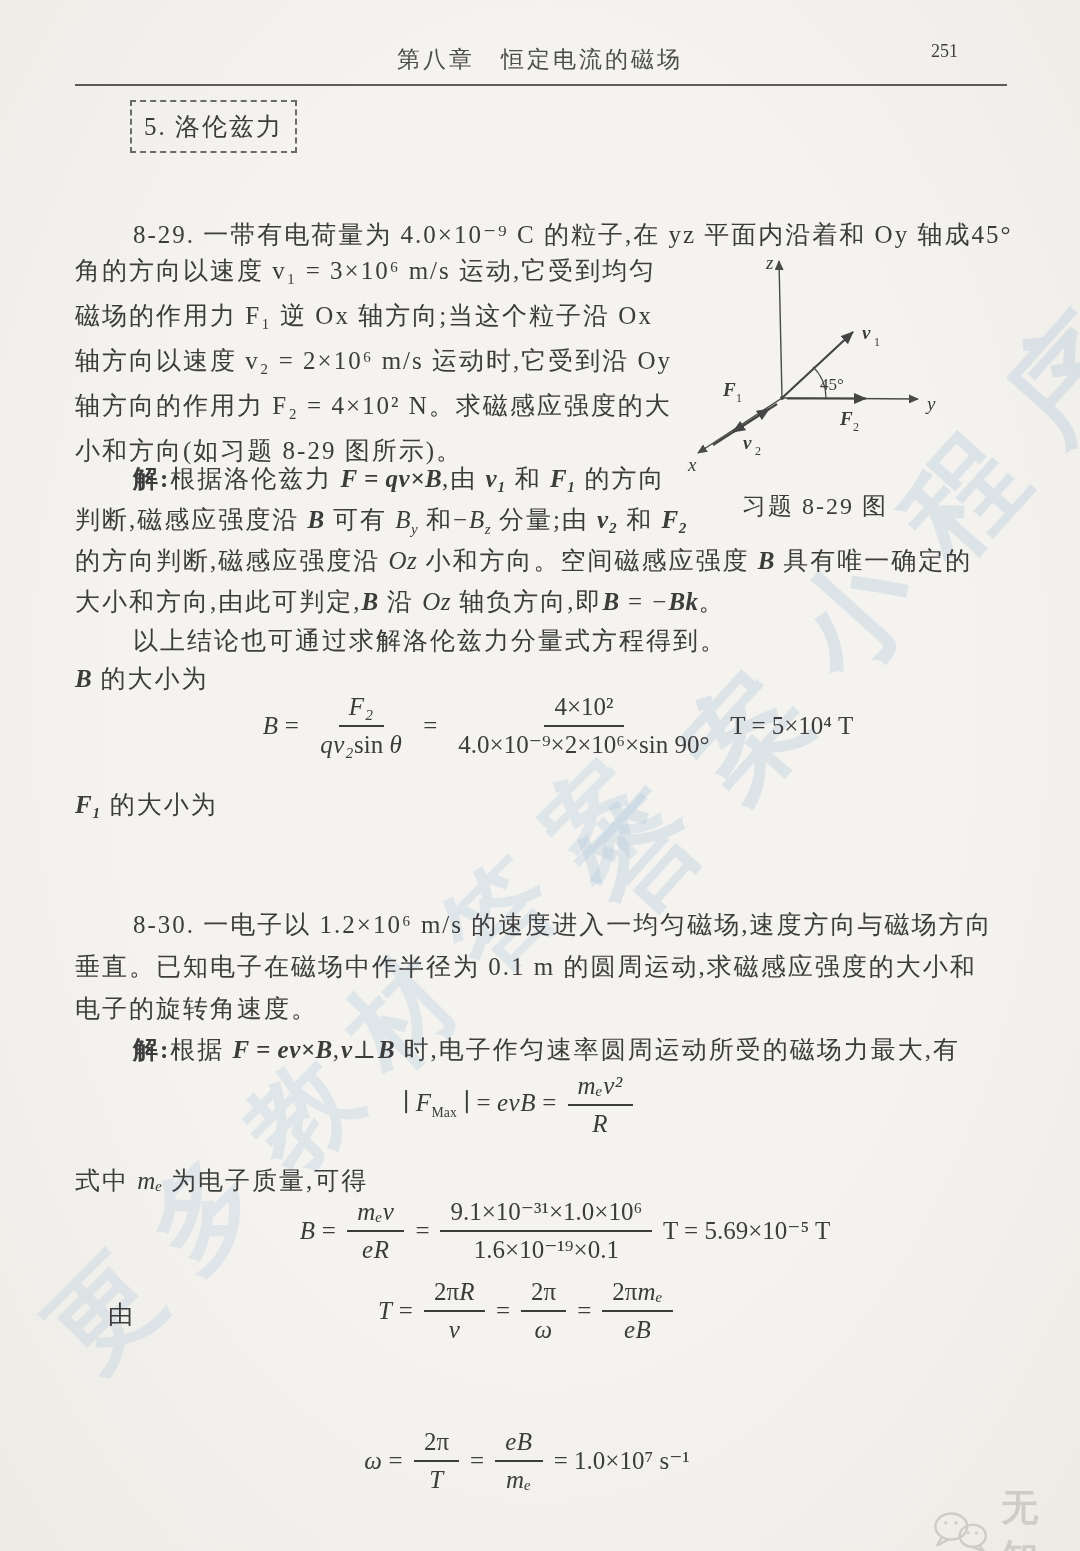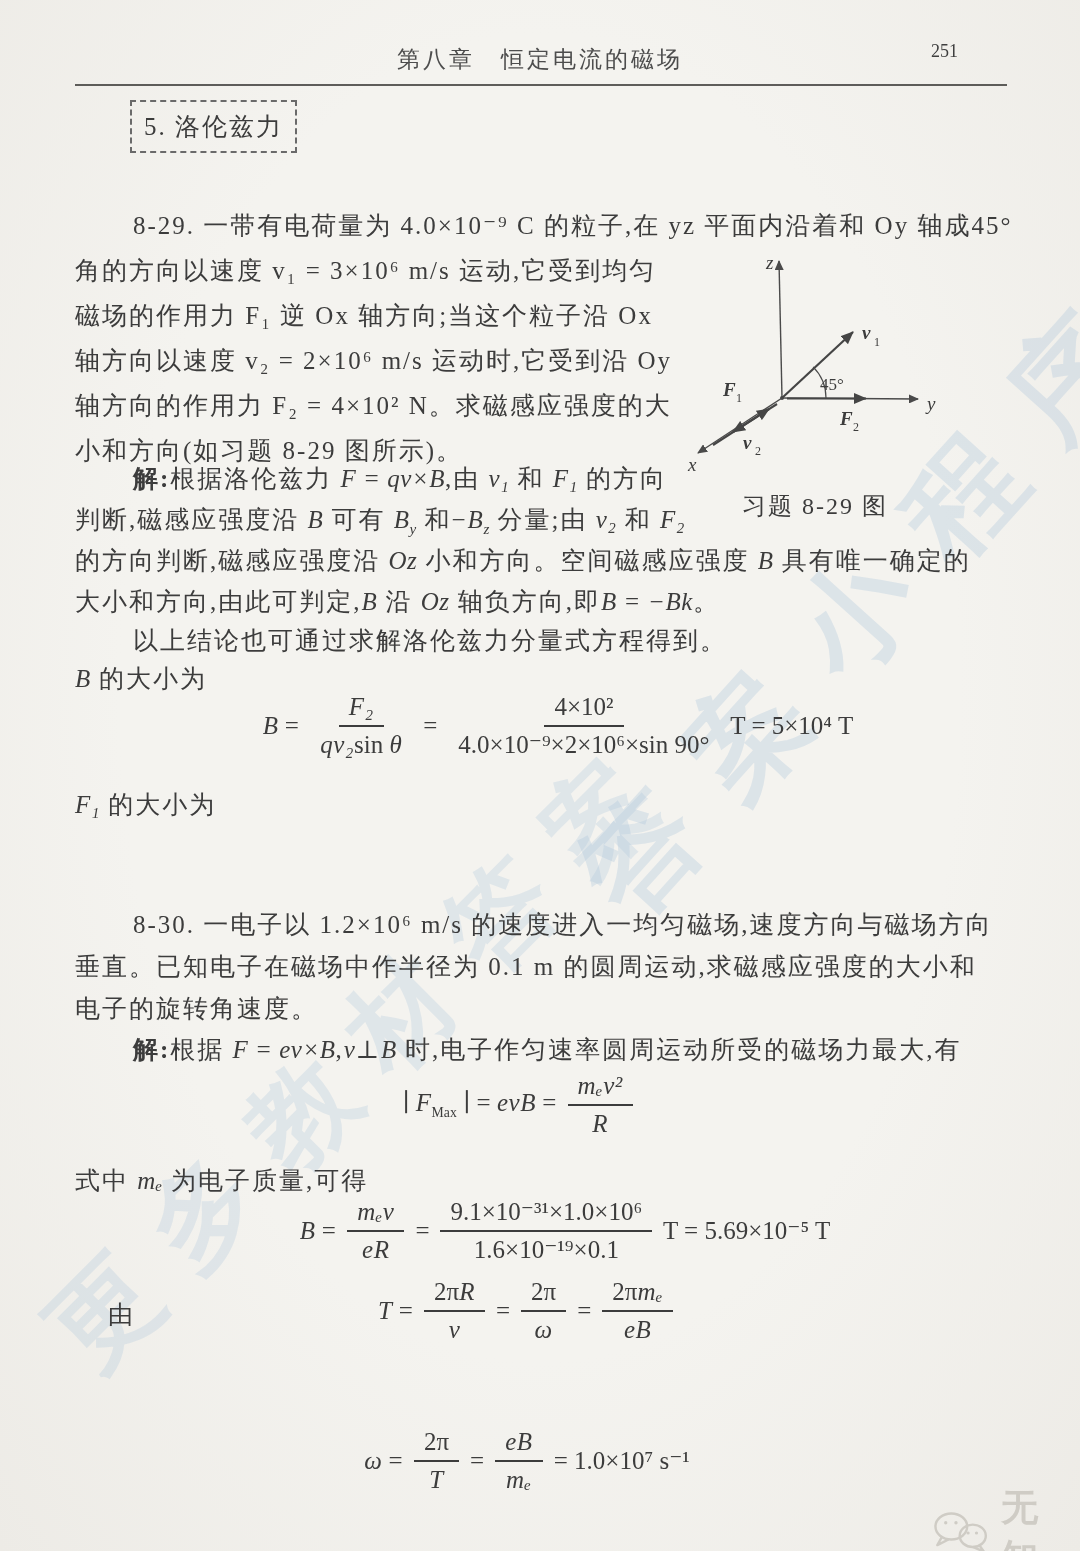--- a/index.html
+++ b/index.html
@@ -16,21 +16,21 @@
   .header-rule{position:absolute;top:84px;left:75px;width:932px;height:2px;background:#43423f;opacity:.85;}
   
   .badge{position:absolute;top:100px;left:130px;border:2px dashed #6a6a6a;
     padding:8px 12px;font-size:25px;letter-spacing:2px;color:#3c3c3c;}
   
   .bl{position:absolute;left:75px;font-size:25px;line-height:30px;letter-spacing:2px;
     white-space:pre;color:#3c3c3c;}
   .indent{left:133px;}
   .seg-b{font-weight:700;}
   .seg-i{font-style:italic;letter-spacing:.5px;}
-  .seg-bi{font-weight:400;font-style:italic;letter-spacing:.5px;}
+  .seg-bi{font-weight:700;font-style:italic;letter-spacing:.5px;}
   .seg-sub{font-size:.55em;vertical-align:-.4em;letter-spacing:0;}
   .seg-subi{font-size:.6em;vertical-align:-.4em;font-style:italic;letter-spacing:0;}
   
   .eq{position:absolute;left:75px;width:930px;display:flex;justify-content:center;
     align-items:center;font-size:25px;color:#3c3c3c;white-space:pre;}
   .frac{display:inline-flex;flex-direction:column;align-items:center;margin:0 5px;}
   .frac .num{padding:0 10px 4px;border-bottom:2px solid #3c3c3c;line-height:1.1;}
   .frac .den{padding:4px 10px 0;line-height:1.1;}
   .gap{margin:0 6px;}
   
@@ -56,21 +56,21 @@
 
   <div class="wm wm-a">答案小程序</div>
   <div class="wm wm-b">更多教材答案</div>
 
   <div class="chapter-title">第八章　恒定电流的磁场</div>
   <div class="page-number">251</div>
   <div class="header-rule"></div>
 
   <div class="badge">5. 洛伦兹力</div>
 
-  <div class="bl indent" style="top:211px">8-29. 一带有电荷量为 4.0×10⁻⁹ C 的粒子,在 yz 平面内沿着和 Oy 轴成45°</div>
+  <div class="bl indent" style="top:220px">8-29. 一带有电荷量为 4.0×10⁻⁹ C 的粒子,在 yz 平面内沿着和 Oy 轴成45°</div>
   <div class="bl" style="top:256px">角的方向以速度 v₁ = 3×10⁶ m/s 运动,它受到均匀</div>
   <div class="bl" style="top:301px">磁场的作用力 F₁ 逆 Ox 轴方向;当这个粒子沿 Ox</div>
   <div class="bl" style="top:346px">轴方向以速度 v₂ = 2×10⁶ m/s 运动时,它受到沿 Oy</div>
   <div class="bl" style="top:391px">轴方向的作用力 F₂ = 4×10² N。求磁感应强度的大</div>
   <div class="bl" style="top:436px">小和方向(如习题 8-29 图所示)。</div>
 
   <div class="figure">
     <svg width="330" height="240" viewBox="0 0 330 240">
       <defs>
         <marker id="ah-s" markerUnits="userSpaceOnUse" markerWidth="11" markerHeight="9" refX="9" refY="4.5" orient="auto">

